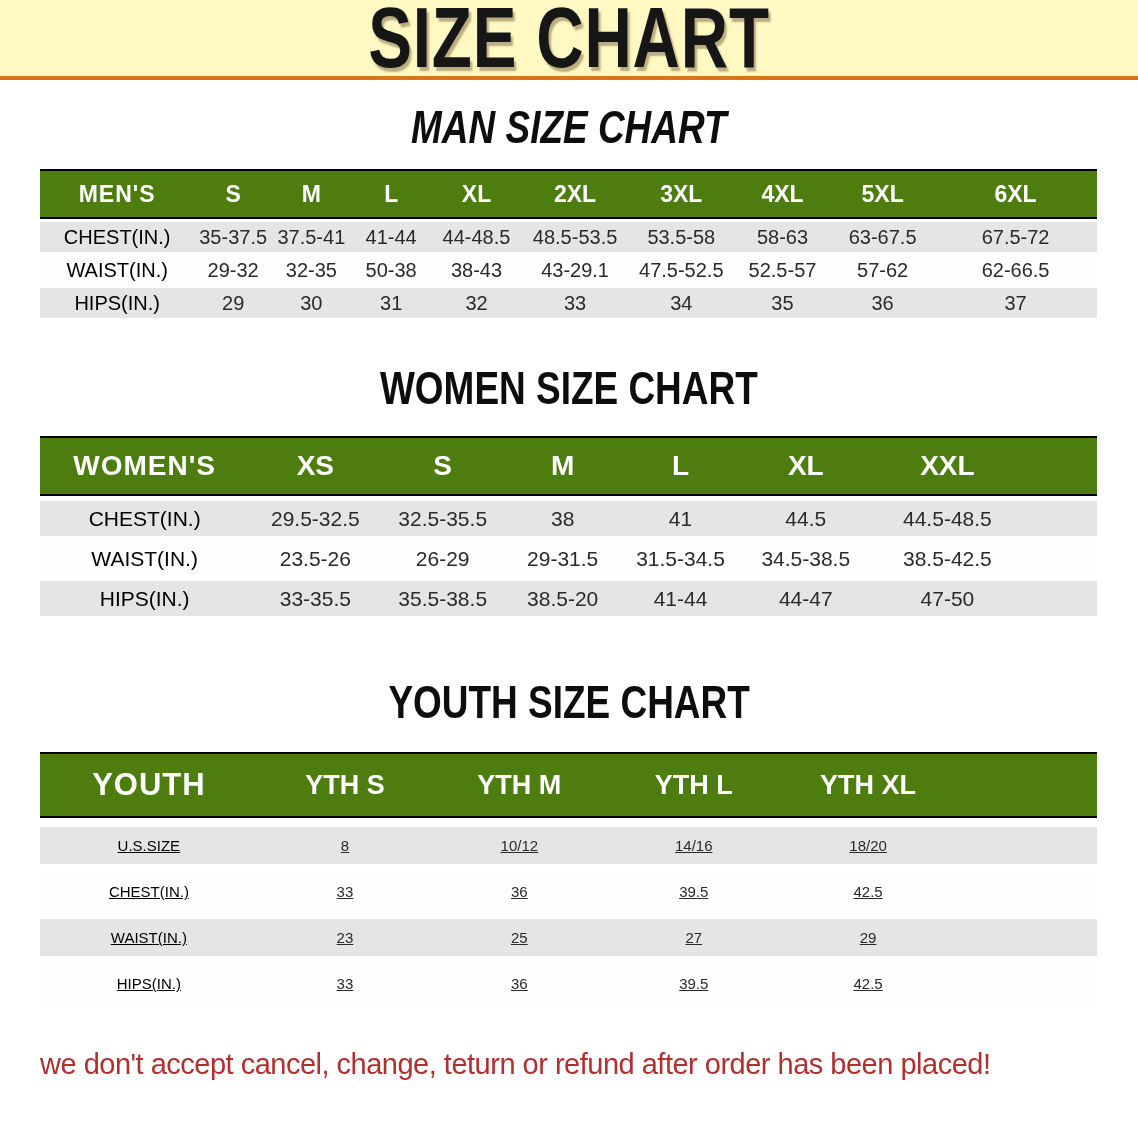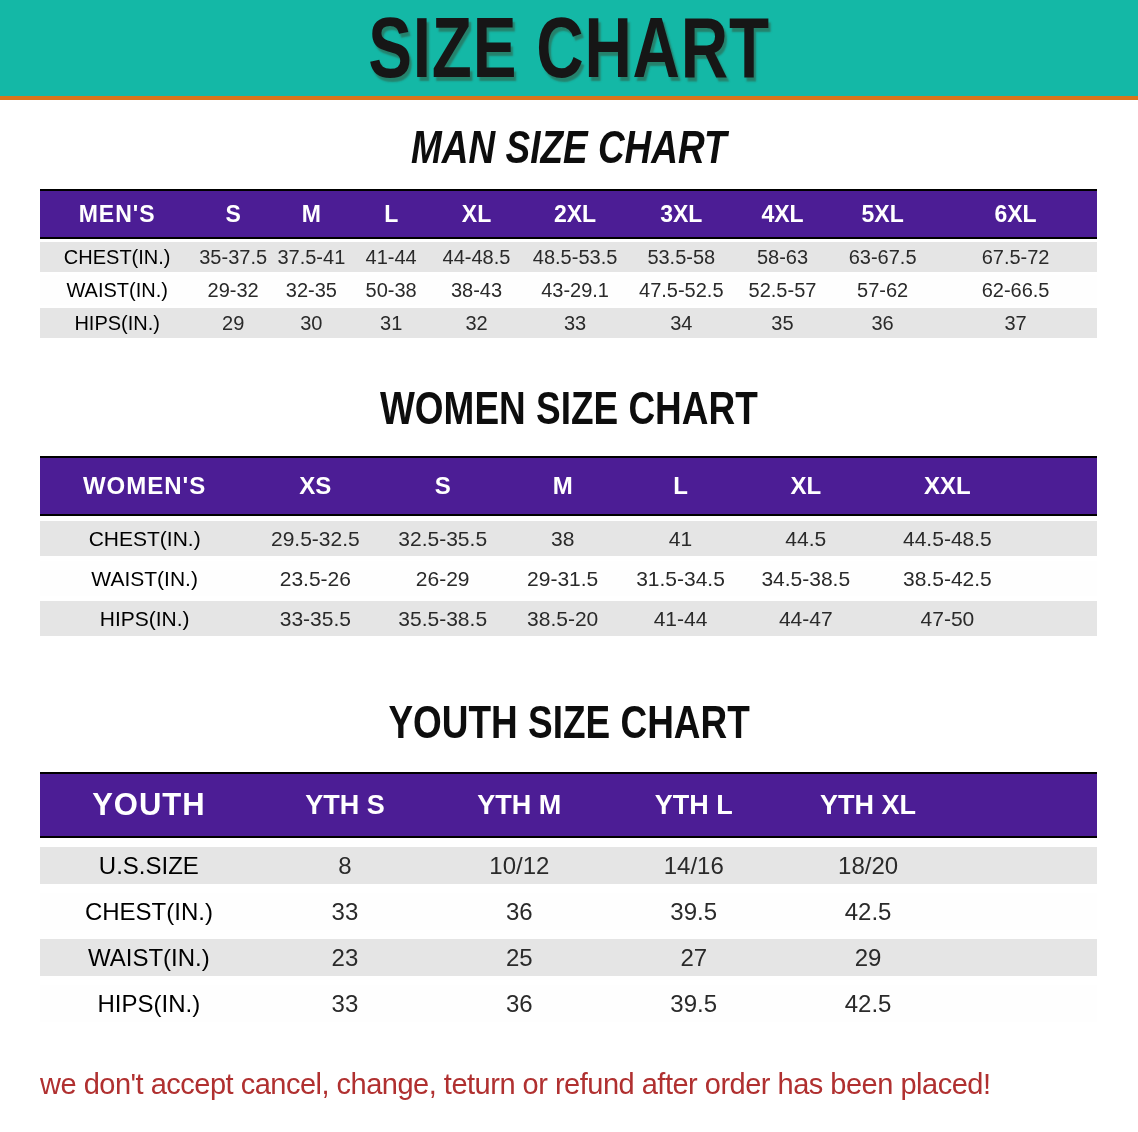--- a/index.html
+++ b/index.html
@@ -2,21 +2,21 @@
 <html><head>
 <meta charset="utf-8">
 <style>
   html,body{margin:0;padding:0;}
   body{
     width:1138px;height:1132px;overflow:hidden;background:#ffffff;
     font-family:"Liberation Sans","DejaVu Sans",sans-serif;color:#222;
   }
   
   .banner{
-    height:100px;background:#14b8a6;border-bottom:4px solid #d9751a;
+    height:80px;background:#fef9c3;border-bottom:4px solid #d9751a;
     display:flex;align-items:center;justify-content:center;box-sizing:border-box;
   }
   .banner-text{
     font-size:82px;font-weight:bold;color:#161616;line-height:1;
     display:inline-block;transform:scale(0.80,1.05);letter-spacing:1px;
     text-shadow:3px 3px 2px rgba(70,30,0,0.35);
     white-space:nowrap;
   }
   
   .section-title{text-align:center;font-weight:bold;color:#0d0d0d;}
@@ -29,36 +29,36 @@
   .t-youth{margin-top:58px;}
   
   table.size-table{
     width:1057px;margin-left:40px;table-layout:fixed;
     border-collapse:separate;
   }
   table.men{border-spacing:0 3px;margin-top:16px;}
   table.women{border-spacing:0 5px;margin-top:20px;}
   table.youth{border-spacing:0 9px;margin-top:18px;}
   tr.hdr th{
-    background:#4c1d95;color:#ffffff;font-weight:bold;
+    background:#4d7c0f;color:#ffffff;font-weight:bold;
     border-top:2px solid #000;border-bottom:2px solid #000;
     padding:0;text-align:center;vertical-align:middle;white-space:nowrap;
   }
   table.men  tr.hdr th{height:46px;font-size:23px;}
-  table.women tr.hdr th{height:56px;font-size:24px;}
+  table.women tr.hdr th{height:56px;font-size:28px;}
   table.youth tr.hdr th{height:62px;font-size:27px;}
   tr.hdr th.grp{font-size:34px;letter-spacing:1px;}
   table.youth tr.hdr th.grp{font-size:31px;}
   td{
     text-align:center;vertical-align:middle;padding:0;white-space:nowrap;
     color:#2a2a2a;
   }
   table.men   td{height:30px;font-size:20px;}
   table.women td{height:35px;font-size:21px;}
-  table.youth td{height:37px;font-size:24px;}
+  table.youth td{height:37px;font-size:15px;text-decoration:underline;}
   tr.g td{background:#E5E5E5;}
   tr.w td{background:#FEFEFE;}
   td.lbl{color:#000000;}
   
   .disclaimer{
     margin:30px 0 0 40px;color:#B03030;font-size:29px;line-height:47px;
     letter-spacing:-0.5px;white-space:nowrap;
   }
 </style>
 </head>

